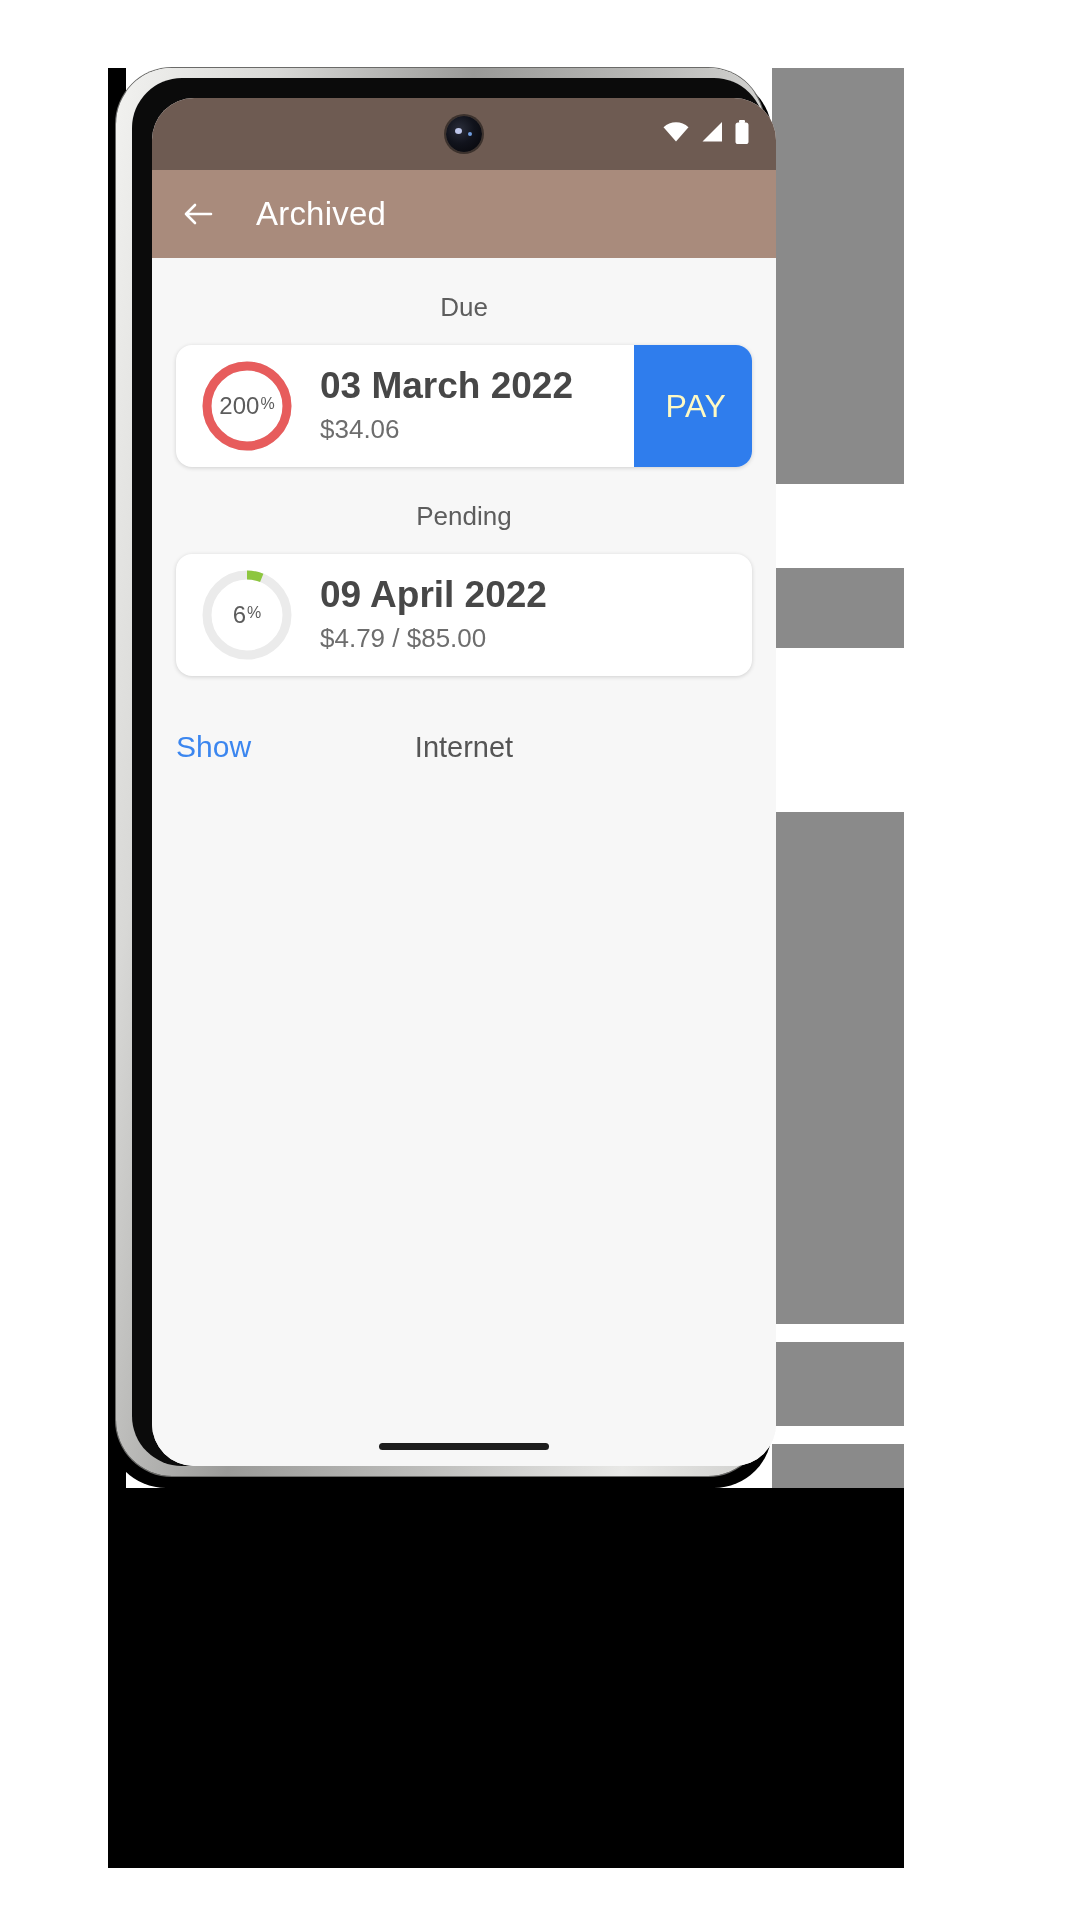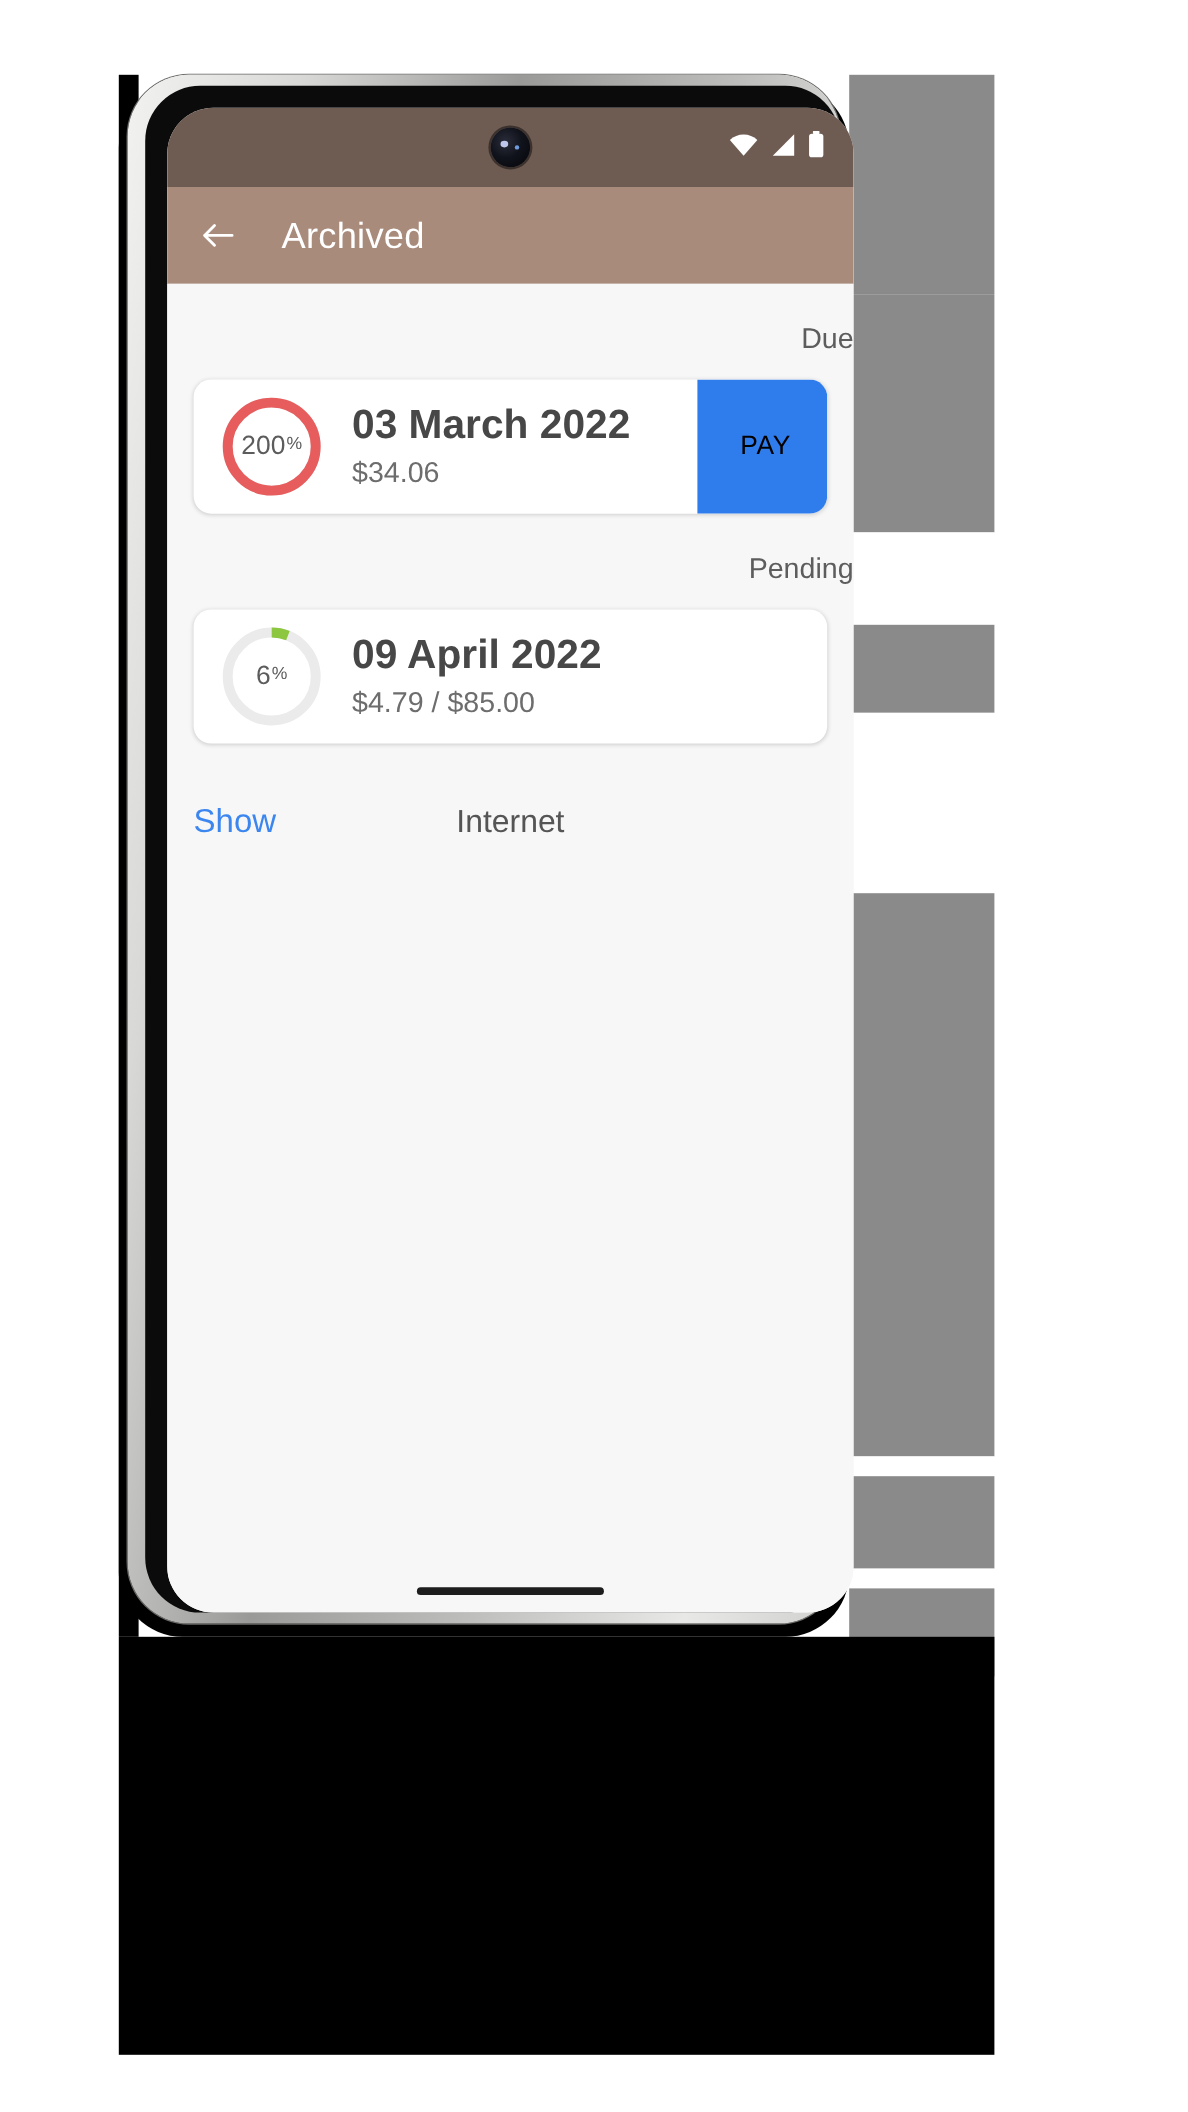--- a/index.html
+++ b/index.html
@@ -72,21 +72,21 @@
     color:#ffffff;font-size:33px;font-weight:400;margin-left:38px;
     letter-spacing:.2px;
   }
 
   
   #content{
     background:#f7f7f7;height:calc(100% - 160px);
     box-sizing:border-box;padding:0;position:relative;
   }
   .section-head{
-    text-align:right;color:#5d5d5d;font-size:26px;
+    text-align:center;color:#5d5d5d;font-size:26px;
     padding:34px 0 22px 0;font-weight:400;
   }
   .bill-card{
     margin:0 24px;background:#ffffff;border-radius:16px;
     box-shadow:0 1px 4px rgba(0,0,0,.16);
     display:flex;align-items:center;overflow:hidden;
     height:122px;
   }
   .ring-wrap{
     width:118px;height:118px;flex:0 0 auto;position:relative;
@@ -101,23 +101,23 @@
   .ring-label .pct-sign{font-size:16px;margin-left:1px;align-self:center;position:relative;top:-2px;}
   .bill-texts{flex:1 1 auto;min-width:0;padding-left:14px;}
   .bill-date{
     color:#474747;font-size:37px;font-weight:700;line-height:1.05;
     white-space:nowrap;
   }
   .bill-amount{
     color:#6d6d6d;font-size:26px;margin-top:8px;white-space:nowrap;
   }
   #pay-button{
-    width:118px;height:100%;background:#2f7ded;color:#000000;
+    width:118px;height:100%;background:#2f7ded;color:#fef9c3;
     display:flex;align-items:center;justify-content:center;
-    font-size:24px;letter-spacing:.6px;flex:0 0 auto;
+    font-size:32px;letter-spacing:.6px;flex:0 0 auto;
     border:none;font-family:inherit;cursor:pointer;padding-left:12px;
   }
   #bottom-row{
     display:flex;align-items:center;padding:54px 24px 0 24px;
     position:relative;
   }
   #show-link{color:#3b86ef;font-size:30px;}
   #archived-label{
     color:#555555;font-size:29px;position:absolute;left:0;right:0;
     text-align:center;pointer-events:none;

